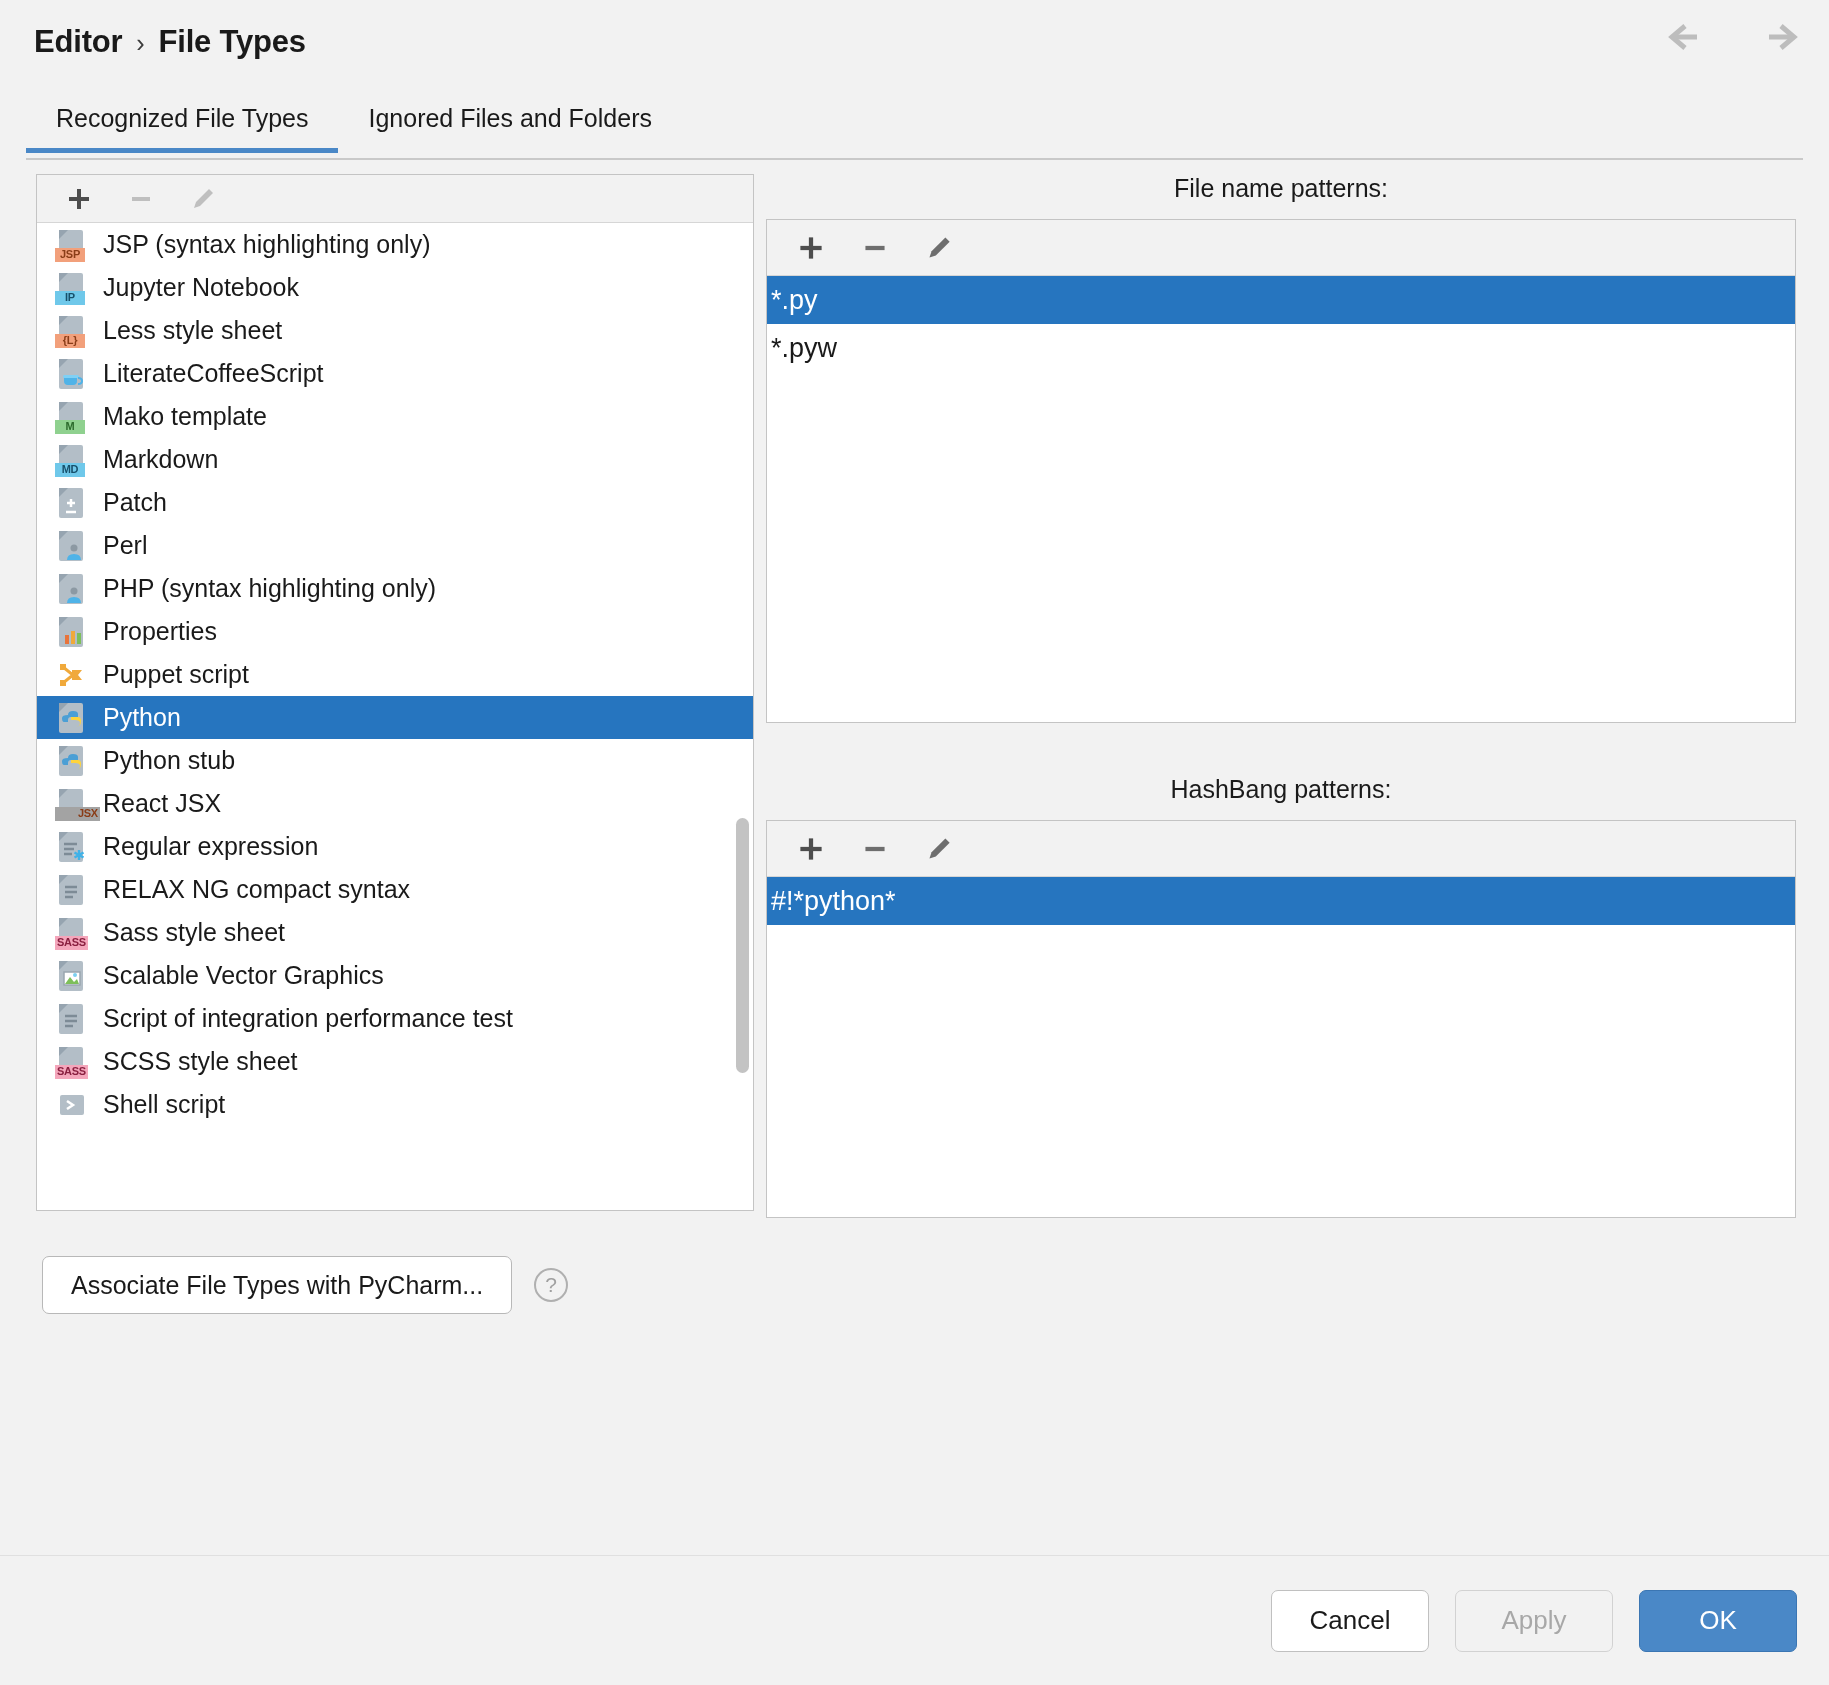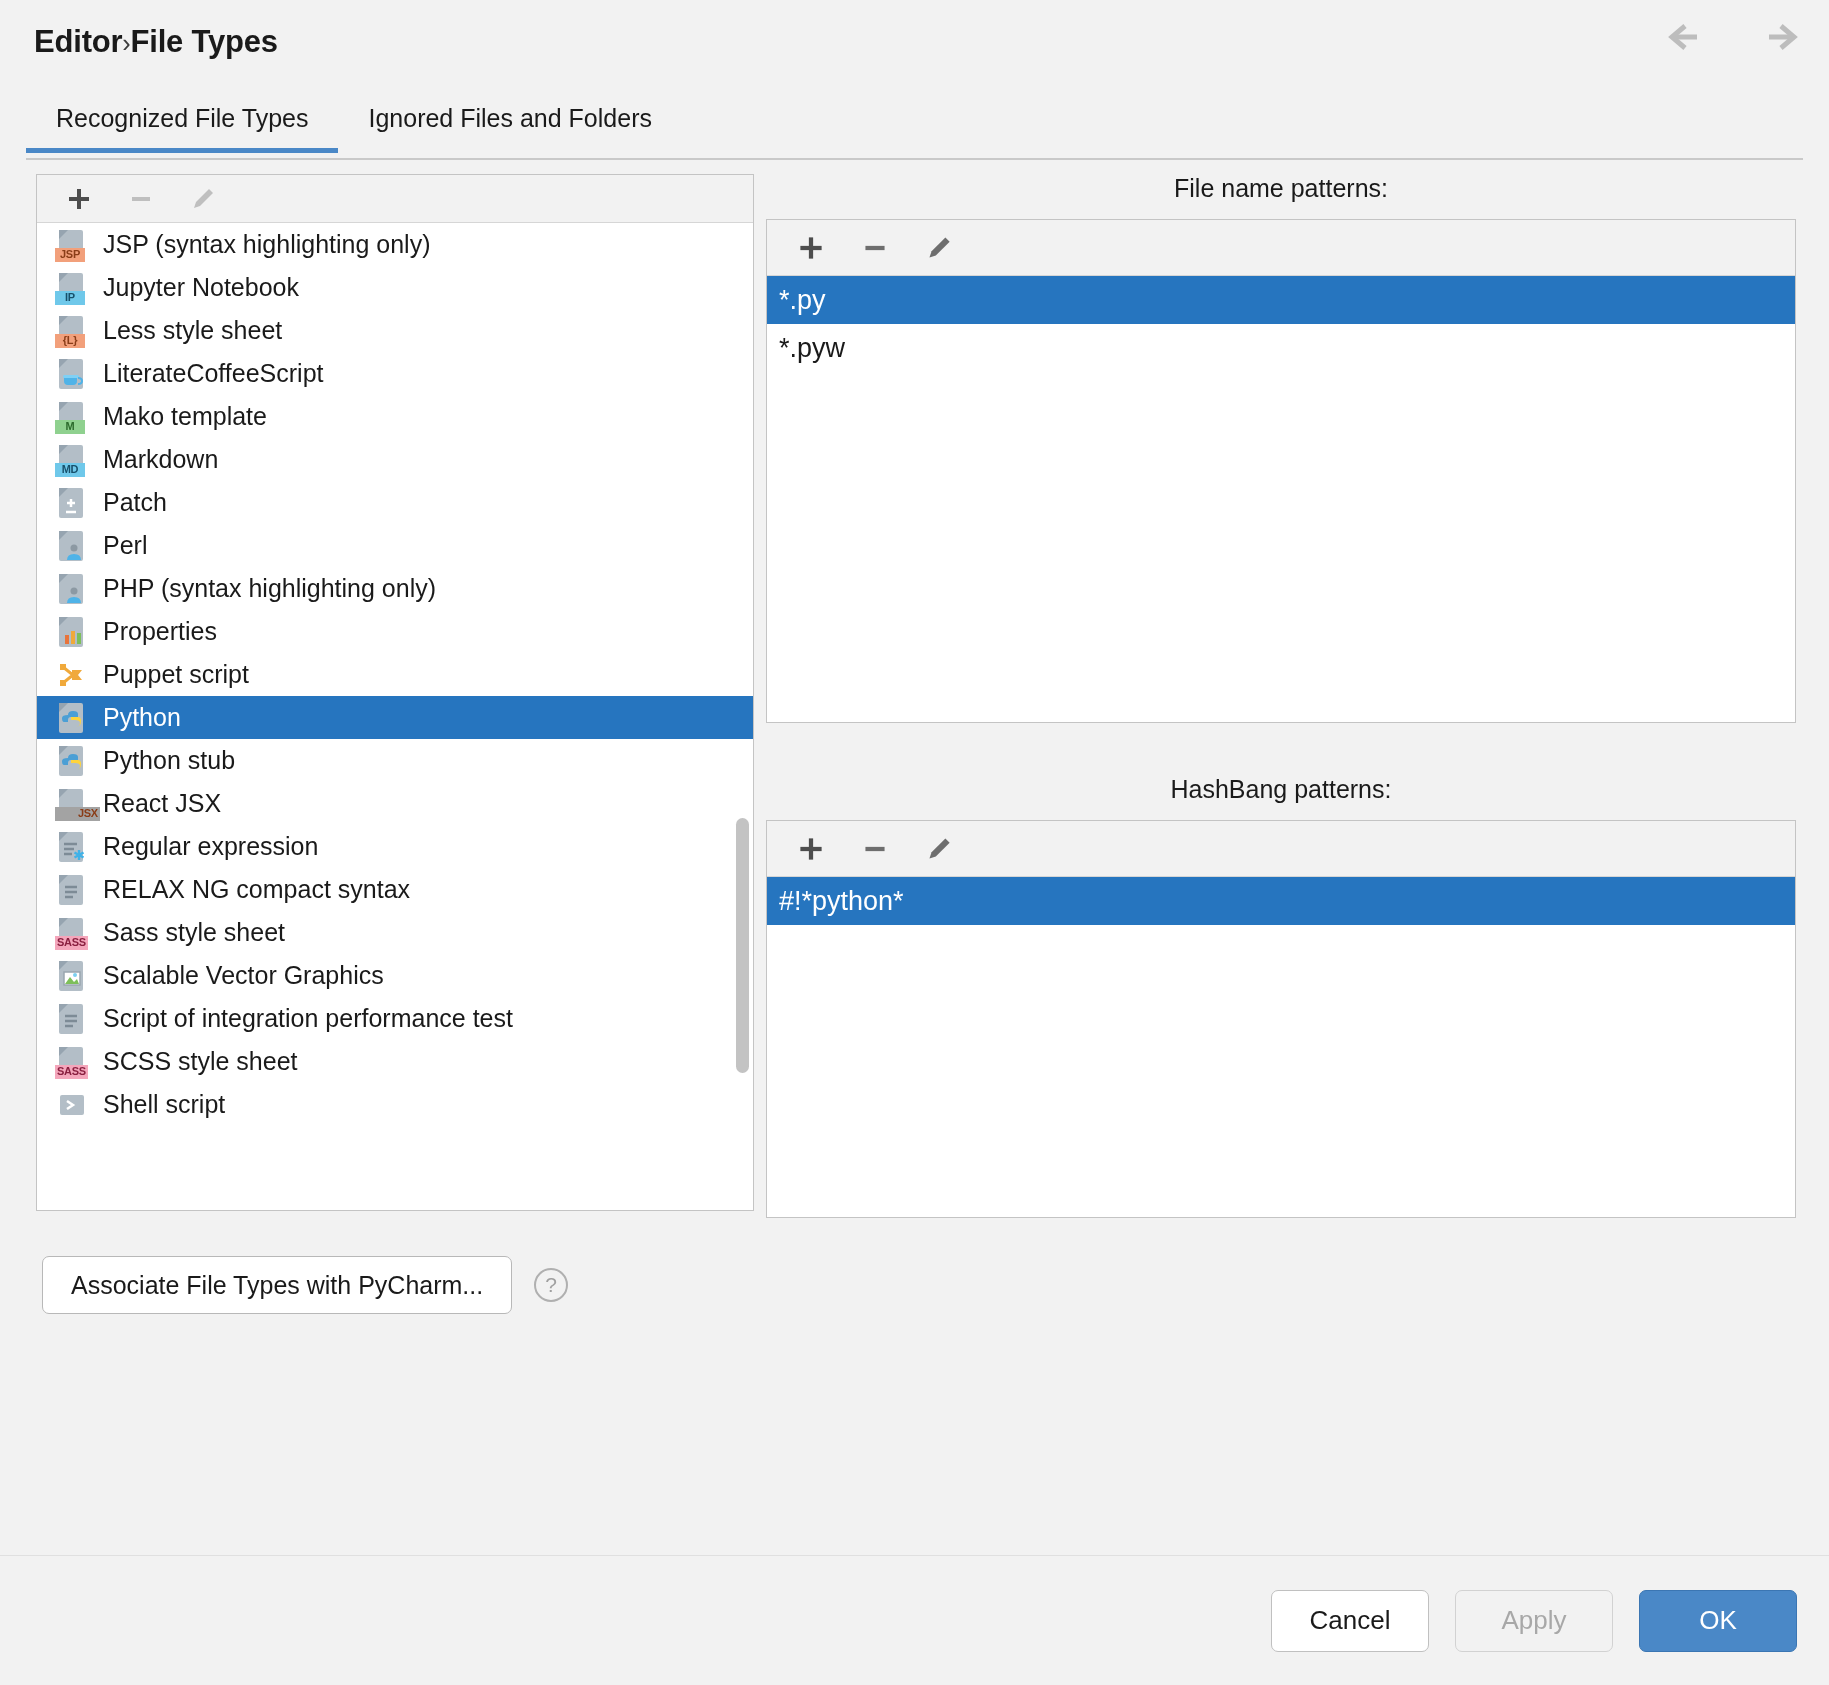--- a/index.html
+++ b/index.html
@@ -19,20 +19,21 @@
     position: absolute;
     top: 0; left: 0; right: 0;
     height: 84px;
     display: flex;
     align-items: center;
     padding: 0 34px;
   }
   .breadcrumb {
     display: flex;
     align-items: baseline;
+    gap: 14px;
     font-size: 31px;
     font-weight: bold;
     letter-spacing: -0.2px;
   }
   .crumb-sep {
     font-size: 25px;
     font-weight: normal;
     color: #3c3c3c;
   }
   .nav-arrows {
@@ -169,21 +170,21 @@
     align-items: center;
     padding-left: 18px;
     gap: 12px;
     flex: none;
   }
   .pattern-list { flex: 1; background: #fff; }
   .pattern-row {
     height: 48px;
     display: flex;
     align-items: center;
-    padding-left: 12px;
+    padding-left: 4px;
     font-size: 27px;
     color: #1a1a1a;
   }
   .pattern-row.selected {
     background: #2675bf;
     color: #ffffff;
   }
   .hb-gap { height: 52px; }
 
   

